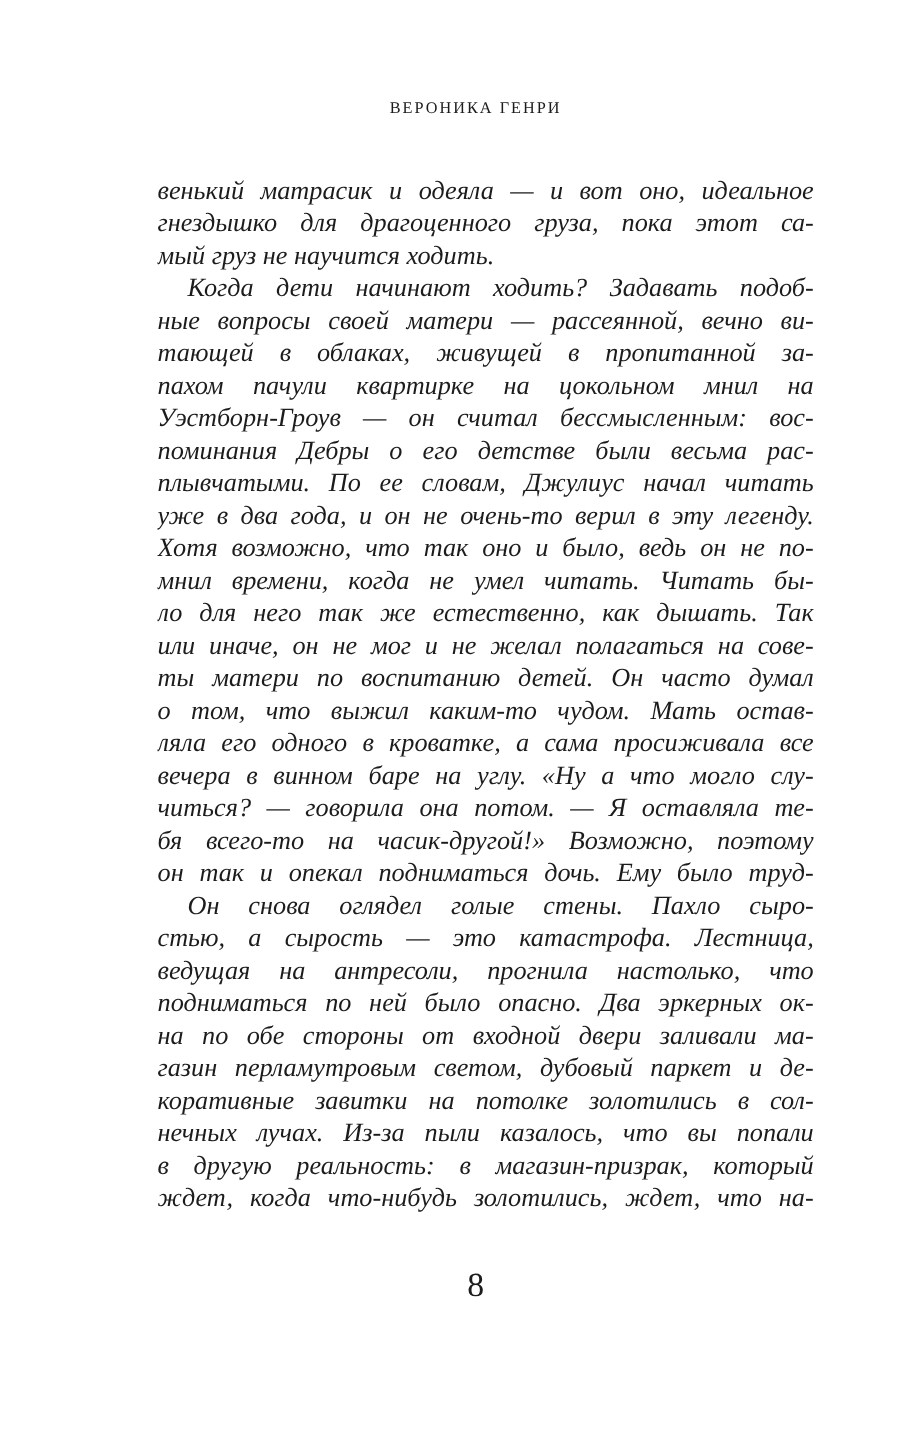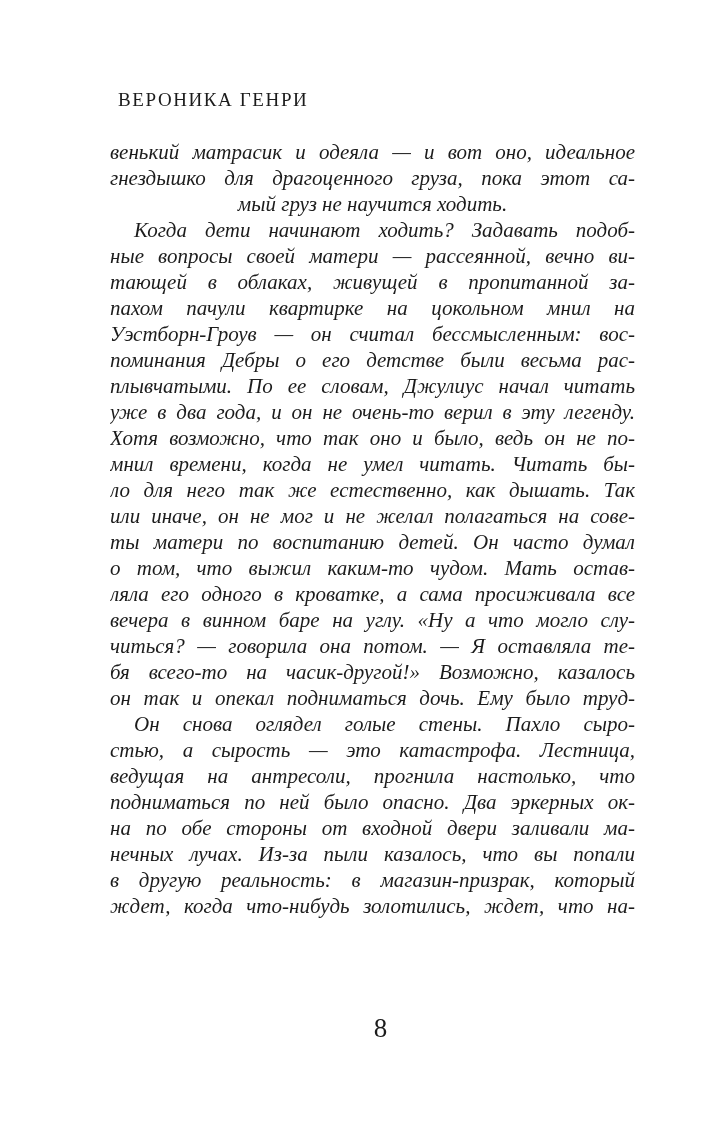--- a/index.html
+++ b/index.html
@@ -13,52 +13,53 @@
     position: relative;
     width: 726px;
     height: 1146px;
     background: var(--paper);
     overflow: hidden;
     font-family: "Liberation Serif", serif;
     color: var(--ink);
   }
   .running-header {
     position: absolute;
-    top: 90px;
+    top: 76px;
     left: 118px;
     width: 525px;
-    font-size: 19px;
+    text-align: center;
+    font-size: 13px;
     line-height: 19px;
     letter-spacing: 1.6px;
     font-style: normal;
     font-weight: normal;
     white-space: nowrap;
   }
   .body-text {
     position: absolute;
     top: 139px;
-    left: 110px;
+    left: 126px;
     width: 525px;
     font-style: italic;
     font-size: 21px;
   }
   .line {
     height: 26px;
     line-height: 26px;
     overflow: hidden;
     text-align: justify;
   }
   
   .line.full::after {
     content: "";
     display: inline-block;
     width: 100%;
     height: 0;
   }
-  .line.end { text-align: center; }
+  .line.end { text-align: left; }
   .line.indent { text-indent: 24px; }
   .page-number {
     position: absolute;
     top: 1013px;
     left: 118px;
     width: 525px;
     text-align: center;
     font-size: 27px;
     line-height: 31px;
     font-style: normal;
@@ -84,26 +85,28 @@
       <div class="line full">уже в два года, и он не очень-то верил в эту легенду.</div>
       <div class="line full">Хотя возможно, что так оно и было, ведь он не по-</div>
       <div class="line full">мнил времени, когда не умел читать. Читать бы-</div>
       <div class="line full">ло для него так же естественно, как дышать. Так</div>
       <div class="line full">или иначе, он не мог и не желал полагаться на сове-</div>
       <div class="line full">ты матери по воспитанию детей. Он часто думал</div>
       <div class="line full">о том, что выжил каким-то чудом. Мать остав-</div>
       <div class="line full">ляла его одного в кроватке, а сама просиживала все</div>
       <div class="line full">вечера в винном баре на углу. «Ну а что могло слу-</div>
       <div class="line full">читься? — говорила она потом. — Я оставляла те-</div>
-      <div class="line full">бя всего-то на часик-другой!» Возможно, казалось</div>
+      <div class="line full">бя всего-то на часик-другой!» Возможно, поэтому</div>
       <div class="line full">он так и опекал подниматься дочь. Ему было труд-</div>
       <div class="line full indent">Он снова оглядел голые стены. Пахло сыро-</div>
       <div class="line full">стью, а сырость — это катастрофа. Лестница,</div>
       <div class="line full">ведущая на антресоли, прогнила настолько, что</div>
       <div class="line full">подниматься по ней было опасно. Два эркерных ок-</div>
       <div class="line full">на по обе стороны от входной двери заливали ма-</div>
+      <div class="line full">газин перламутровым светом, дубовый паркет и де-</div>
+      <div class="line full">коративные завитки на потолке золотились в сол-</div>
       <div class="line full">нечных лучах. Из-за пыли казалось, что вы попали</div>
       <div class="line full">в другую реальность: в магазин-призрак, который</div>
       <div class="line full">ждет, когда что-нибудь золотились, ждет, что на-</div>
     </div>
 
   <div class="page-number">8</div>
 </div>
 
 </body></html>

